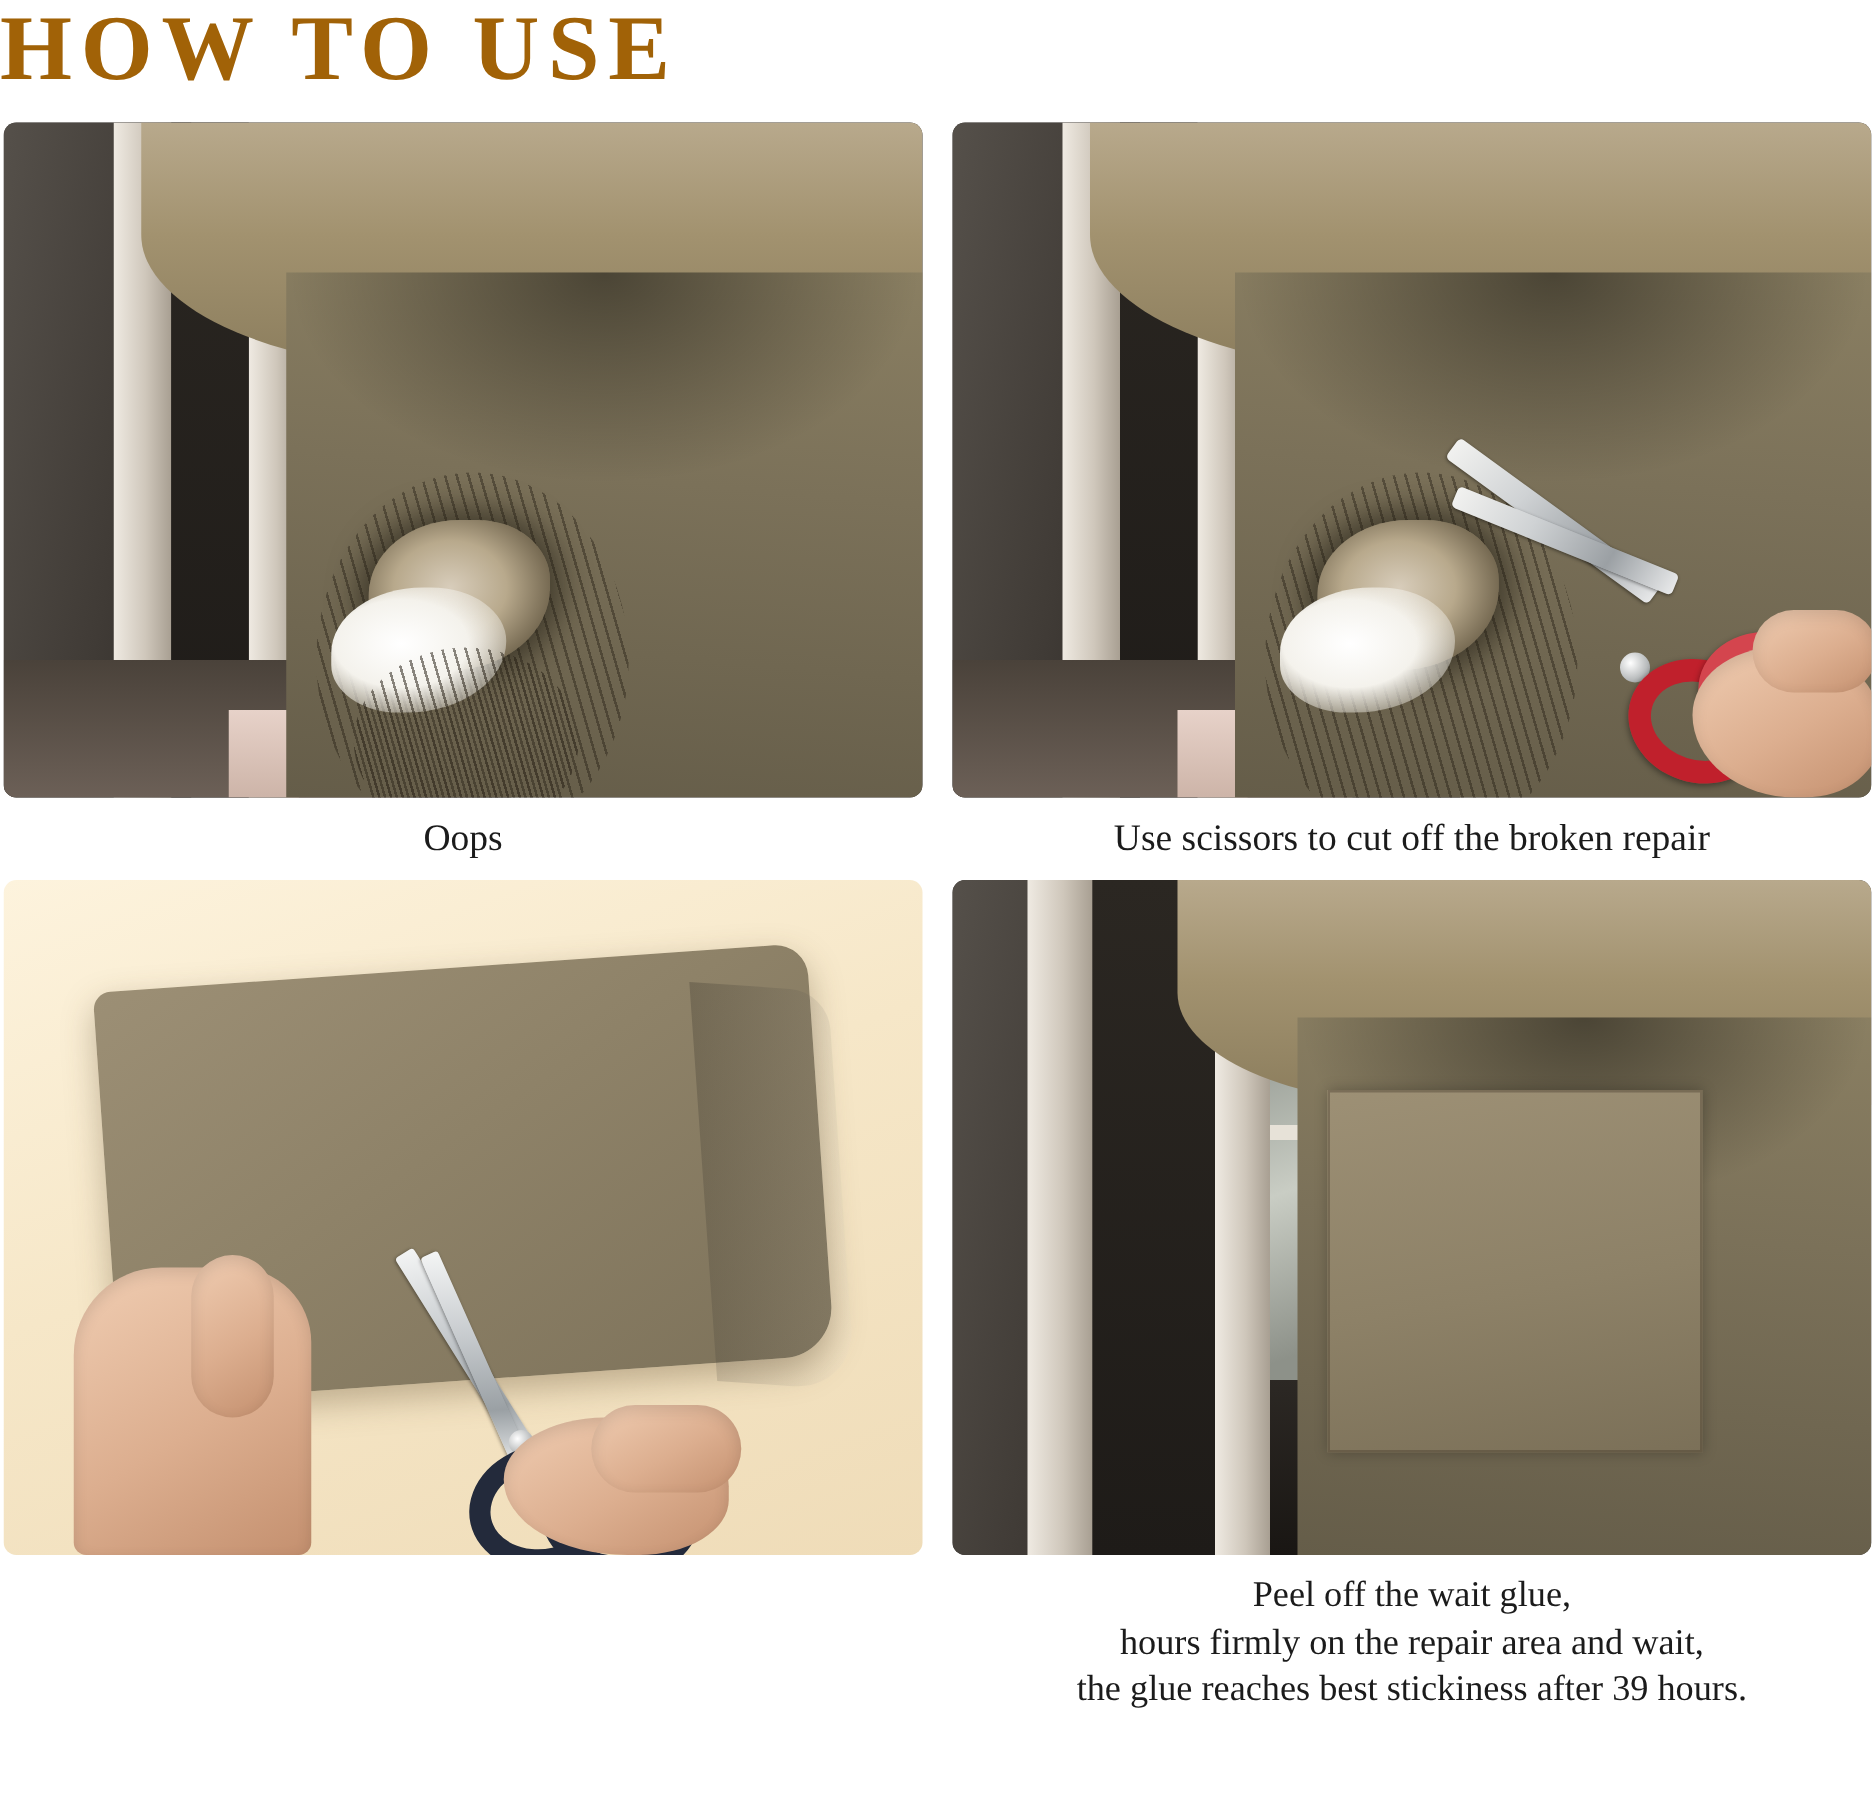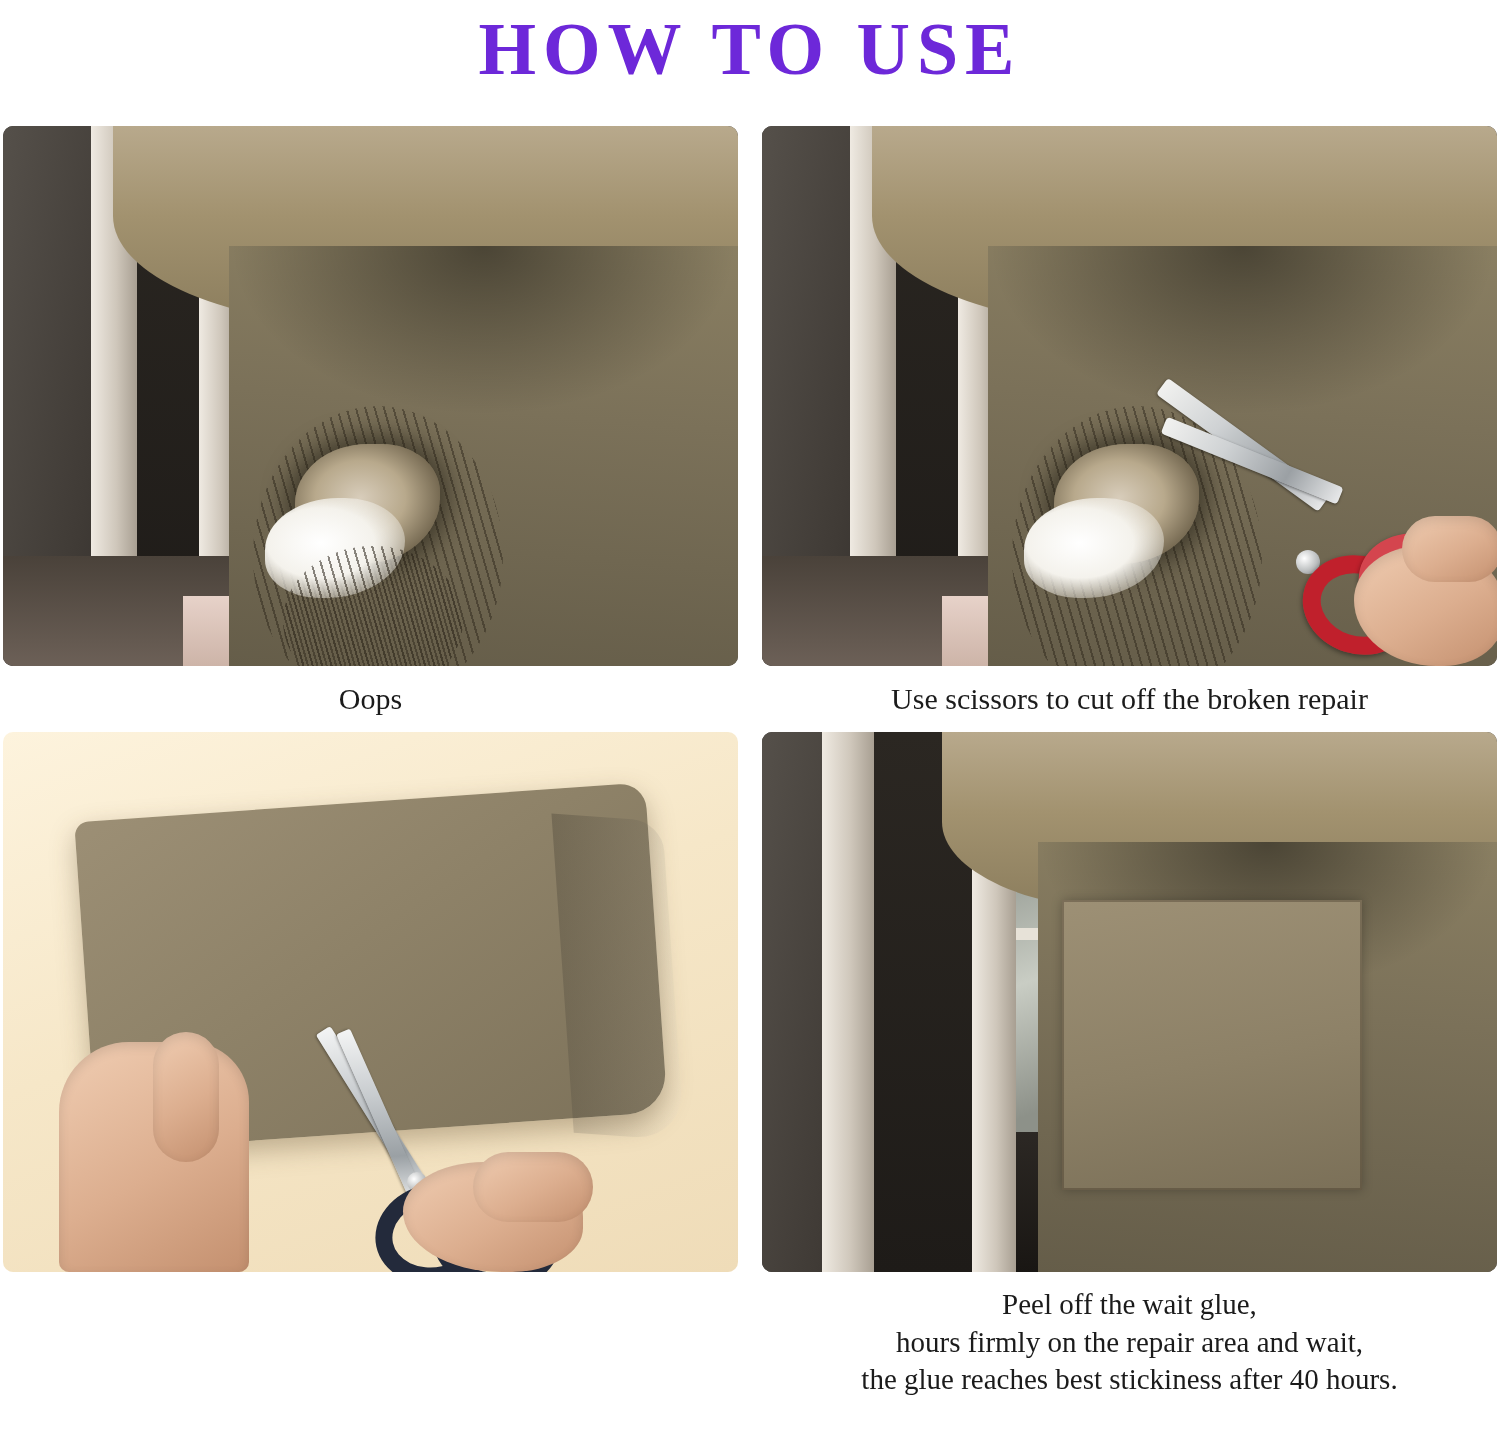--- a/index.html
+++ b/index.html
@@ -13,31 +13,30 @@
     font-family: "Liberation Serif", serif;
     overflow: hidden;
   }
   .page {
     position: relative;
     width: 1500px;
     height: 1453px;
     background: #ffffff;
   }
   .title {
-    text-align: center;
     font-family: "Liberation Serif", serif;
     font-size: 74px;
     font-weight: bold;
     letter-spacing: 7px;
-    color: #6d28d9;
-    padding-top: 12px;
+    color: #a16207;
+    padding-top: 2px;
     line-height: 1.0;
   }
   .grid {
-    margin-top: 40px;
+    margin-top: 22px;
     display: grid;
     grid-template-columns: 737px 737px;
     grid-template-rows: auto auto;
     column-gap: 22px;
     row-gap: 14px;
     padding: 0 2px;
   }
   .cell {
     display: flex;
     flex-direction: column;
@@ -270,18 +269,18 @@
         <div class="layer sofa-top weave" style="left:180px; top:0; width:555px; height:180px; border-bottom-left-radius:200px 90px;"></div>
         <div class="layer sofa-body weave" style="left:276px; top:110px; width:459px; height:430px;"></div>
         <div class="layer sofa-shadow" style="left:276px; top:110px; width:459px; height:150px;"></div>
 
         <div class="layer patch weave-fine" style="left:300px; top:168px; width:300px; height:290px;"></div>
         <div class="layer" style="left:300px; top:168px; width:300px; height:290px; box-shadow: inset 0 0 0 2px rgba(60,50,35,0.35); "></div>
       </div>
       <div class="caption cap-small">
         <div>Peel off the wait glue,</div>
         <div>hours firmly on the repair area and wait,</div>
-        <div>the glue reaches best stickiness after 40 hours.</div>
+        <div>the glue reaches best stickiness after 39 hours.</div>
       </div>
     </div>
 
   </div>
 </div>
 
 </body></html>

